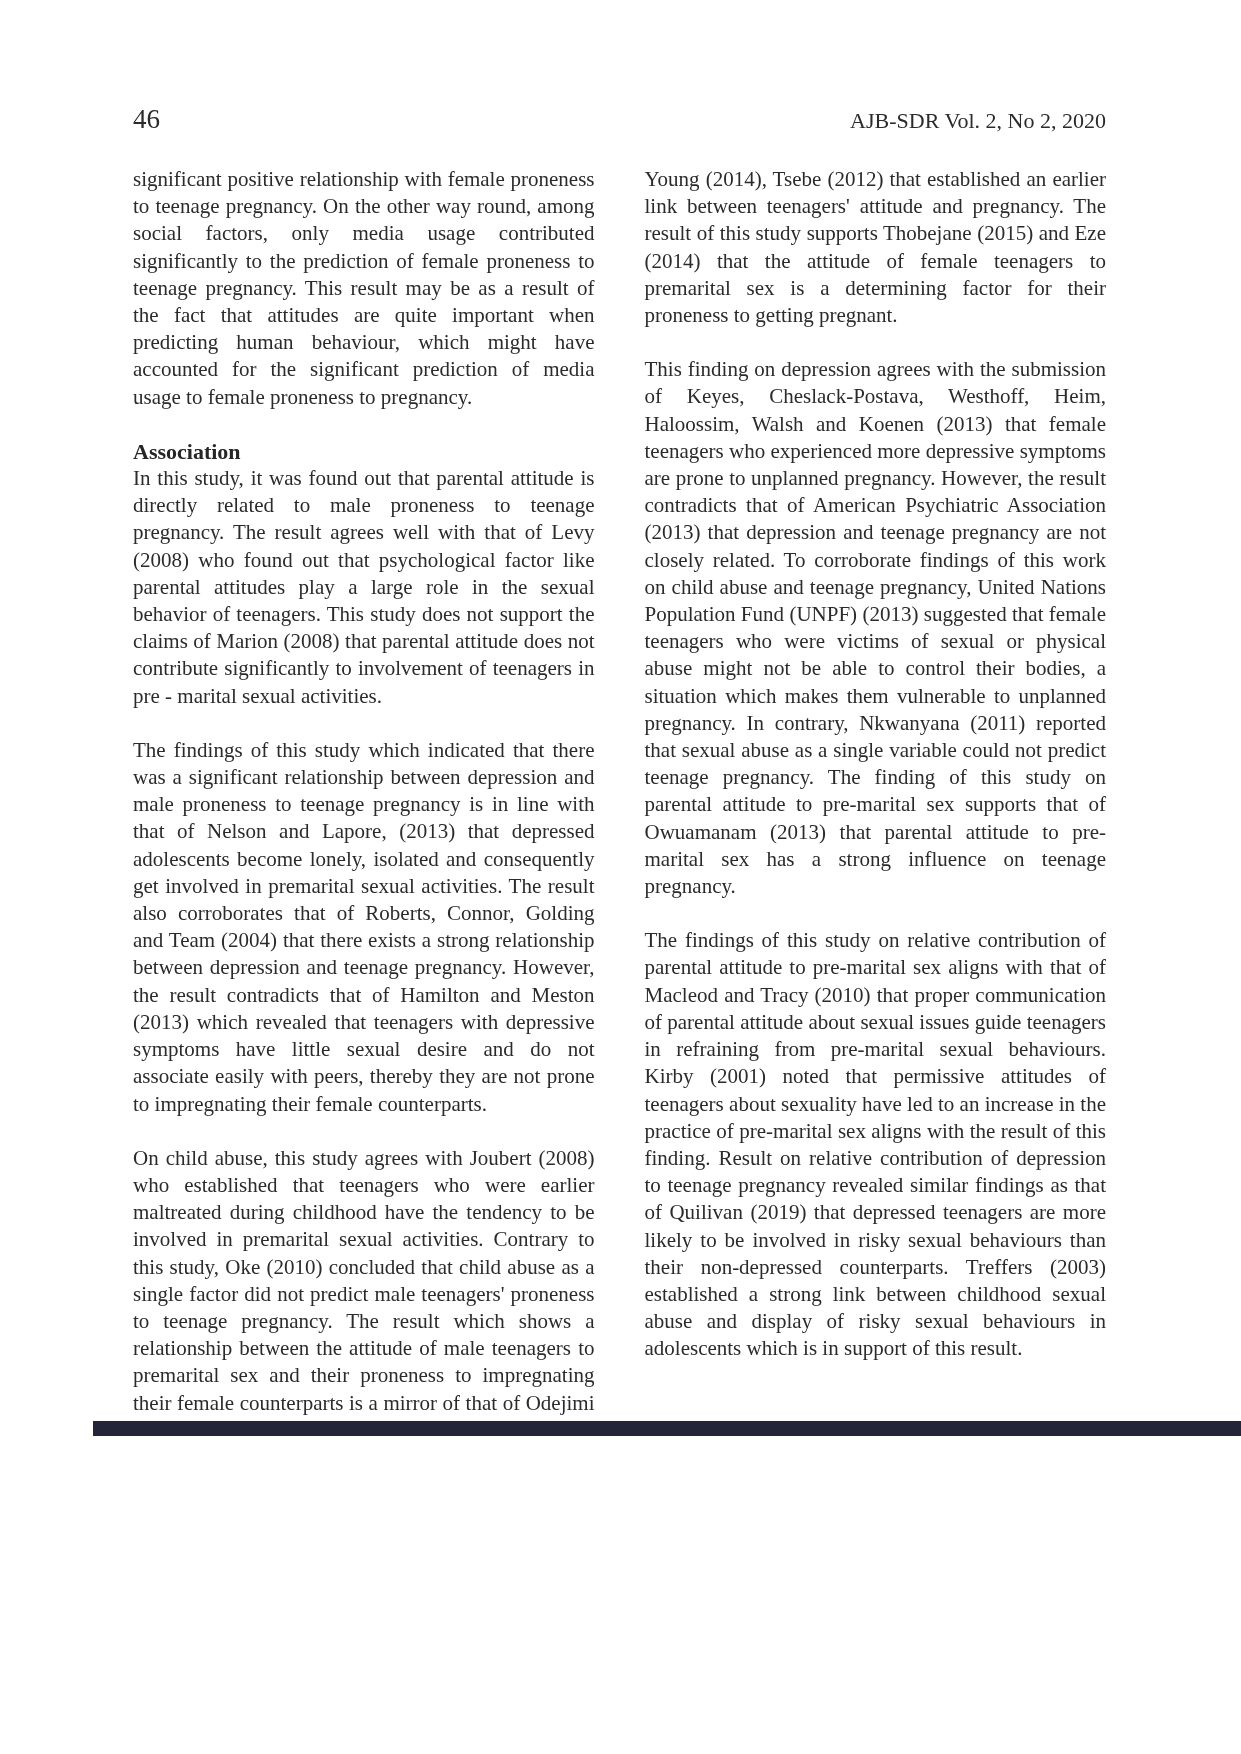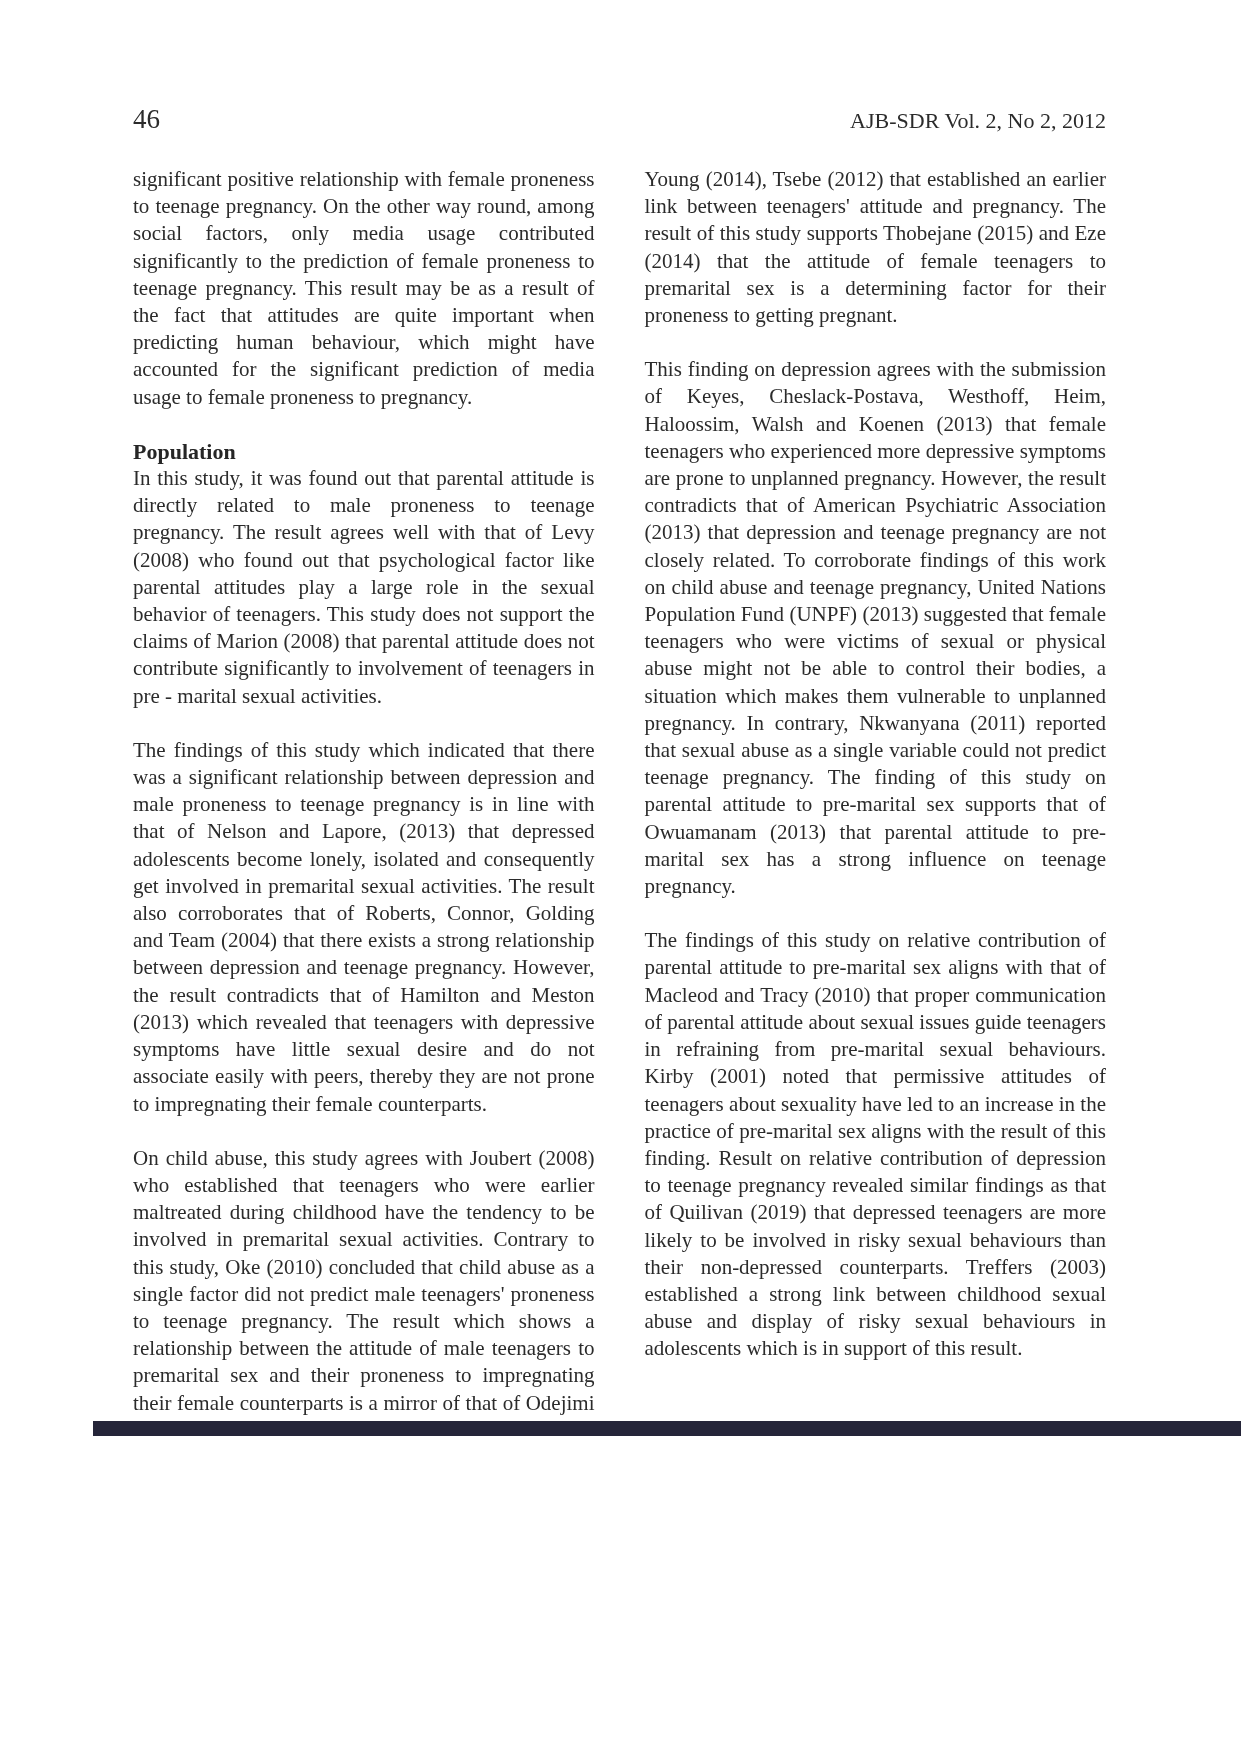--- a/index.html
+++ b/index.html
@@ -69,28 +69,28 @@
     background: #252539;
   }
 </style>
 </head>
 <body>
 
 <div class="page">
 
   <header class="page-header">
     <span class="page-number">46</span>
-    <span class="journal-ref">AJB-SDR Vol. 2, No 2, 2012</span>
+    <span class="journal-ref">AJB-SDR Vol. 2, No 2, 2020</span>
   </header>
 
   <main class="columns">
 
     <section class="col">
       <p>significant positive relationship with female proneness to teenage pregnancy. On the other way round, among social factors, only media usage contributed significantly to the prediction of female proneness to teenage pregnancy. This result may be as a result of the fact that attitudes are quite important when predicting human behaviour, which might have accounted for the significant prediction of media usage to female proneness to pregnancy.</p>
-      <h2>Population</h2>
+      <h2>Association</h2>
       <p>In this study, it was found out that parental attitude is directly related to male proneness to teenage pregnancy. The result agrees well with that of Levy (2008) who found out that psychological factor like parental attitudes play a large role in the sexual behavior of teenagers. This study does not support the claims of Marion (2008) that parental attitude does not contribute significantly to involvement of teenagers in pre - marital sexual activities.</p>
       <p>The findings of this study which indicated that there was a significant relationship between depression and male proneness to teenage pregnancy is in line with that of Nelson and Lapore, (2013) that depressed adolescents become lonely, isolated and consequently get involved in premarital sexual activities. The result also corroborates that of Roberts, Connor, Golding and Team (2004) that there exists a strong relationship between depression and teenage pregnancy. However, the result contradicts that of Hamilton and Meston (2013) which revealed that teenagers with depressive symptoms have little sexual desire and do not associate easily with peers, thereby they are not prone to impregnating their female counterparts.</p>
       <p>On child abuse, this study agrees with Joubert (2008) who established that teenagers who were earlier maltreated during childhood have the tendency to be involved in premarital sexual activities. Contrary to this study, Oke (2010) concluded that child abuse as a single factor did not predict male teenagers' proneness to teenage pregnancy. The result which shows a relationship between the attitude of male teenagers to premarital sex and their proneness to impregnating their female counterparts is a mirror of that of Odejimi and Bellingham-</p>
     </section>
 
     <section class="col">
       <p>Young (2014), Tsebe (2012) that established an earlier link between teenagers' attitude and pregnancy. The result of this study supports Thobejane (2015) and Eze (2014) that the attitude of female teenagers to premarital sex is a determining factor for their proneness to getting pregnant.</p>
       <p>This finding on depression agrees with the submission of Keyes, Cheslack-Postava, Westhoff, Heim, Haloossim, Walsh and Koenen (2013) that female teenagers who experienced more depressive symptoms are prone to unplanned pregnancy. However, the result contradicts that of American Psychiatric Association (2013) that depression and teenage pregnancy are not closely related. To corroborate findings of this work on child abuse and teenage pregnancy, United Nations Population Fund (UNPF) (2013) suggested that female teenagers who were victims of sexual or physical abuse might not be able to control their bodies, a situation which makes them vulnerable to unplanned pregnancy. In contrary, Nkwanyana (2011) reported that sexual abuse as a single variable could not predict teenage pregnancy. The finding of this study on parental attitude to pre-marital sex supports that of Owuamanam (2013) that parental attitude to pre-marital sex has a strong influence on teenage pregnancy.</p>
       <p>The findings of this study on relative contribution of parental attitude to pre-marital sex aligns with that of Macleod and Tracy (2010) that proper communication of parental attitude about sexual issues guide teenagers in refraining from pre-marital sexual behaviours. Kirby (2001) noted that permissive attitudes of teenagers about sexuality have led to an increase in the practice of pre-marital sex aligns with the result of this finding. Result on relative contribution of depression to teenage pregnancy revealed similar findings as that of Quilivan (2019) that depressed teenagers are more likely to be involved in risky sexual behaviours than their non-depressed counterparts. Treffers (2003) established a strong link between childhood sexual abuse and display of risky sexual behaviours in adolescents which is in support of this result.</p>
     </section>

